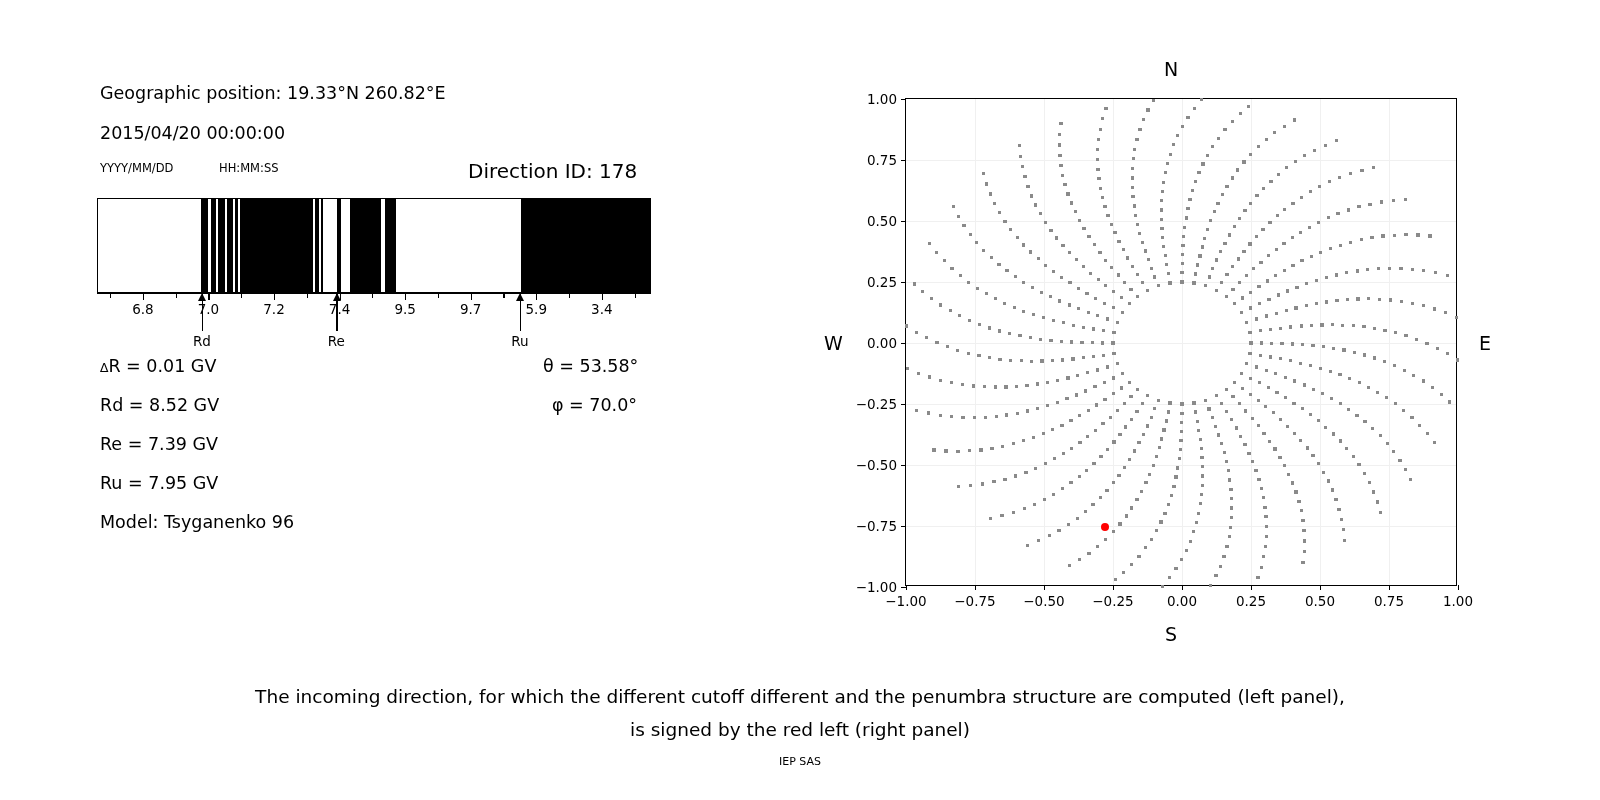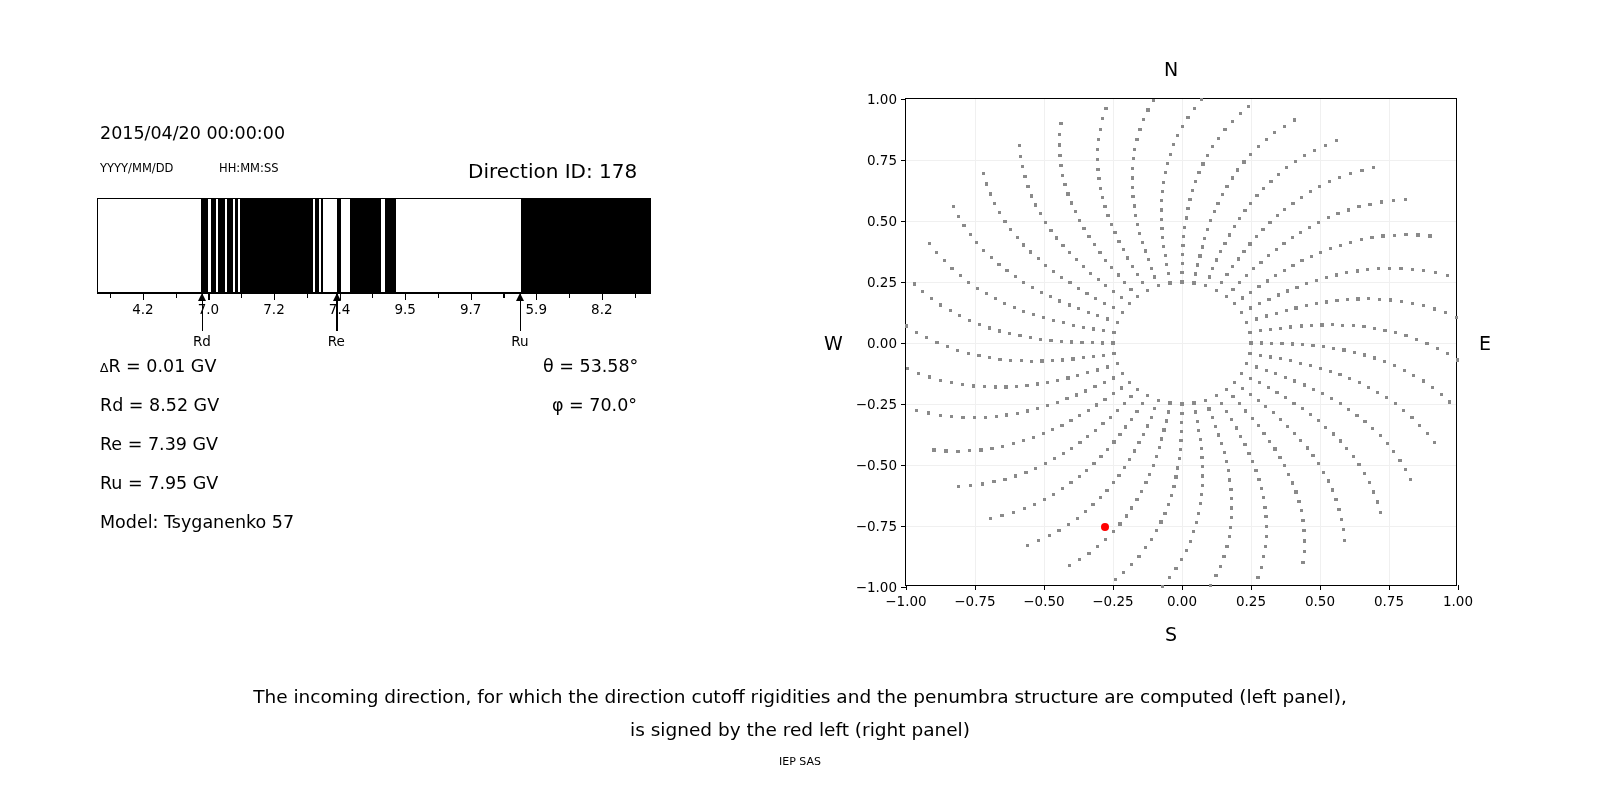--- a/index.html
+++ b/index.html
@@ -63,20 +63,21 @@
   .caption-line{position:absolute;width:100%;text-align:center;font-size:18.5px;}
   #caption-1{top:686px;}
   #caption-2{top:719px;}
   #footer{top:755px;position:absolute;width:100%;text-align:center;font-size:11px;}
 </style>
 </head>
 <body>
 
 <div class="abs" id="left-panel">
 
+  <div class="abs geo-line">Geographic position: 19.33°N 260.82°E</div>
 
   <div class="abs date-line">2015/04/20 00:00:00</div>
 
   <div class="abs fmt-date">YYYY/MM/DD</div>
 
   <div class="abs fmt-time">HH:MM:SS</div>
 
   <div class="abs dir-id">Direction ID: 178</div>
 
   <div class="abs" id="penumbra-wrap">
@@ -101,35 +102,35 @@
   <div class="tick" style="left: 13.1124px; height: 5px;"></div>
       <div class="tick" style="left: 78.6746px; height: 5px;"></div>
       <div class="tick" style="left: 144.237px; height: 5px;"></div>
       <div class="tick" style="left: 209.799px; height: 5px;"></div>
       <div class="tick" style="left: 275.361px; height: 5px;"></div>
       <div class="tick" style="left: 340.923px; height: 5px;"></div>
       <div class="tick" style="left: 406.485px; height: 5px;"></div>
       <div class="tick" style="left: 472.047px; height: 5px;"></div>
       <div class="tick" style="left: 537.609px; height: 5px;"></div>
       <div class="tick" style="left: 45.8935px;"></div>
-      <div class="tlabel" style="left: 45.8935px;">4.2</div>
+      <div class="tlabel" style="left: 45.8935px;">6.8</div>
       <div class="tick" style="left: 111.456px;"></div>
       <div class="tlabel" style="left: 111.456px;">7.0</div>
       <div class="tick" style="left: 177.018px;"></div>
       <div class="tlabel" style="left: 177.018px;">7.2</div>
       <div class="tick" style="left: 242.58px;"></div>
       <div class="tlabel" style="left: 242.58px;">7.4</div>
       <div class="tick" style="left: 308.142px;"></div>
       <div class="tlabel" style="left: 308.142px;">9.5</div>
       <div class="tick" style="left: 373.704px;"></div>
       <div class="tlabel" style="left: 373.704px;">9.7</div>
       <div class="tick" style="left: 439.266px;"></div>
       <div class="tlabel" style="left: 439.266px;">5.9</div>
       <div class="tick" style="left: 504.828px;"></div>
-      <div class="tlabel" style="left: 504.828px;">8.2</div>
+      <div class="tlabel" style="left: 504.828px;">3.4</div>
       <div class="mark" style="left: 104.899px; top: 0px;">
         <div class="shaft"></div>
         <div class="head"></div>
         <div class="mlabel">Rd</div>
       </div>
       <div class="mark" style="left: 239.302px; top: 0px;">
         <div class="shaft"></div>
         <div class="head"></div>
         <div class="mlabel">Re</div>
       </div>
@@ -137,21 +138,21 @@
         <div class="shaft"></div>
         <div class="head"></div>
         <div class="mlabel">Ru</div>
       </div>
     </div>
 
   <div class="val small-delta abs" style="left:100px;top:356px;"><span class="dlt">∆</span><span>R = 0.01 GV</span></div>
   <div class="val abs" style="left:100px;top:395px;">Rd = 8.52 GV</div>
   <div class="val abs" style="left:100px;top:434px;">Re = 7.39 GV</div>
   <div class="val abs" style="left:100px;top:473px;">Ru = 7.95 GV</div>
-  <div class="val abs" style="left:100px;top:512px;">Model: Tsyganenko 57</div>
+  <div class="val abs" style="left:100px;top:512px;">Model: Tsyganenko 96</div>
   <div class="val abs" style="left:543px;top:356px;">θ = 53.58°</div>
   <div class="val abs" style="left:552px;top:395px;">φ = 70.0°</div>
 </div>
 
 <div class="abs" id="right-panel">
   <div class="abs" id="plot-frame">
 
   <div class="grid-v" style="left: 69px;"></div>
       <div class="grid-v" style="left: 138px;"></div>
       <div class="grid-v" style="left: 207px;"></div>
@@ -959,15 +960,15 @@
       <div class="dot" style="left: 286.613px; top: 7.79831px;"></div>
       <div class="dot" style="left: 293.653px; top: -1.00563px;"></div>
       <div id="red-point" style="left: 198.72px; top: 428.22px;"></div>
     </div>
   <div class="compass" id="compass-n">N</div>
   <div class="compass" id="compass-s">S</div>
   <div class="compass" id="compass-w">W</div>
   <div class="compass" id="compass-e">E</div>
 </div>
 
-<div class="caption-line" id="caption-1">The incoming direction, for which the direction cutoff rigidities and the penumbra structure are computed (left panel),</div>
+<div class="caption-line" id="caption-1">The incoming direction, for which the different cutoff different and the penumbra structure are computed (left panel),</div>
 <div class="caption-line" id="caption-2">is signed by the red left (right panel)</div>
 <div id="footer">IEP SAS</div>
 
 </body></html>

